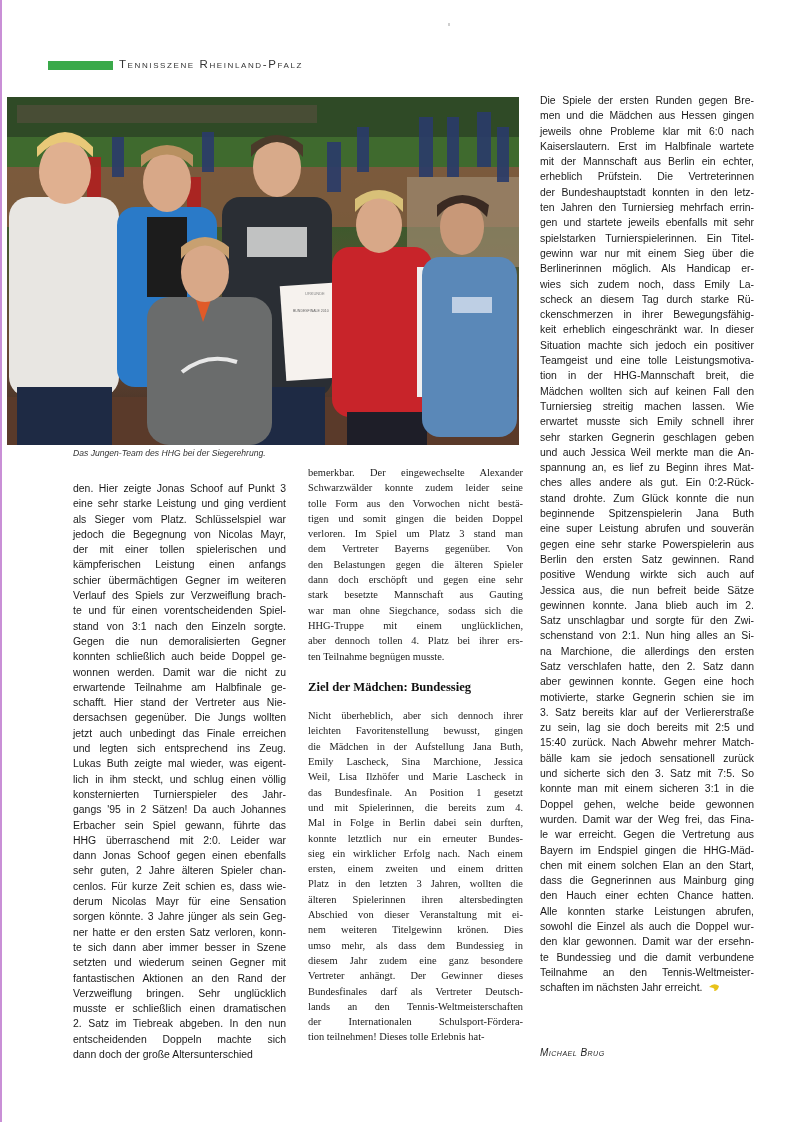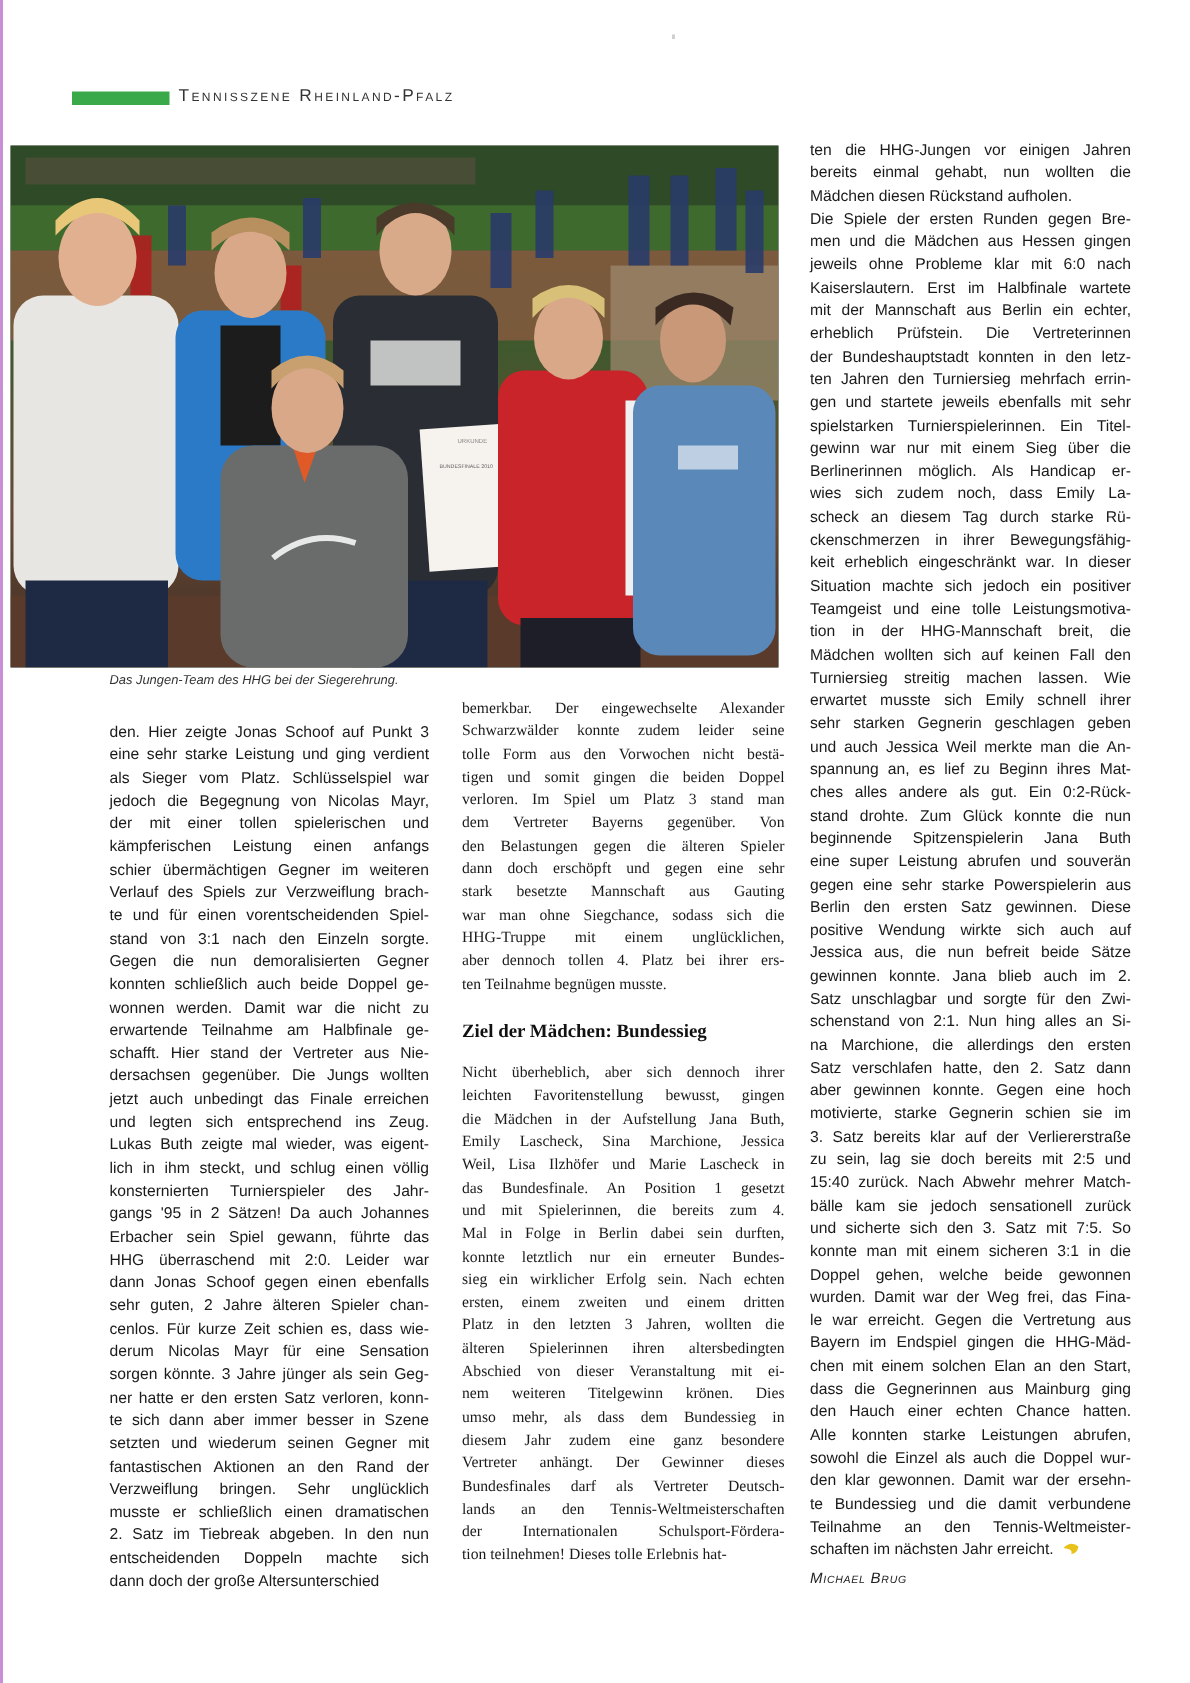--- a/index.html
+++ b/index.html
@@ -218,42 +218,37 @@
   <div id="col2bottom">
       <span class="line">Nicht überheblich, aber sich dennoch ihrer</span>
       <span class="line">leichten Favoritenstellung bewusst, gingen</span>
       <span class="line">die Mädchen in der Aufstellung Jana Buth,</span>
       <span class="line">Emily Lascheck, Sina Marchione, Jessica</span>
       <span class="line">Weil, Lisa Ilzhöfer und Marie Lascheck in</span>
       <span class="line">das Bundesfinale. An Position 1 gesetzt</span>
       <span class="line">und mit Spielerinnen, die bereits zum 4.</span>
       <span class="line">Mal in Folge in Berlin dabei sein durften,</span>
       <span class="line">konnte letztlich nur ein erneuter Bundes-</span>
-      <span class="line">sieg ein wirklicher Erfolg sein. Nach echten</span>
+      <span class="line">sieg ein wirklicher Erfolg nach. Nach einem</span>
       <span class="line">ersten, einem zweiten und einem dritten</span>
       <span class="line">Platz in den letzten 3 Jahren, wollten die</span>
       <span class="line">älteren Spielerinnen ihren altersbedingten</span>
       <span class="line">Abschied von dieser Veranstaltung mit ei-</span>
       <span class="line">nem weiteren Titelgewinn krönen. Dies</span>
       <span class="line">umso mehr, als dass dem Bundessieg in</span>
       <span class="line">diesem Jahr zudem eine ganz besondere</span>
       <span class="line">Vertreter anhängt. Der Gewinner dieses</span>
       <span class="line">Bundesfinales darf als Vertreter Deutsch-</span>
       <span class="line">lands an den Tennis-Weltmeisterschaften</span>
       <span class="line">der Internationalen Schulsport-Förderа-</span>
       <span class="line last">tion teilnehmen! Dieses tolle Erlebnis hat-</span>
     </div>
 </div>
 
 <div class="col col-3">
-  <div id="col3a">
-      <span class="line">ten die HHG-Jungen vor einigen Jahren</span>
-      <span class="line">bereits einmal gehabt, nun wollten die</span>
-      <span class="line last">Mädchen diesen Rückstand aufholen.</span>
-    </div>
   <div id="col3b">
       <span class="line">Die Spiele der ersten Runden gegen Bre-</span>
       <span class="line">men und die Mädchen aus Hessen gingen</span>
       <span class="line">jeweils ohne Probleme klar mit 6:0 nach</span>
       <span class="line">Kaiserslautern. Erst im Halbfinale wartete</span>
       <span class="line">mit der Mannschaft aus Berlin ein echter,</span>
       <span class="line">erheblich Prüfstein. Die Vertreterinnen</span>
       <span class="line">der Bundeshauptstadt konnten in den letz-</span>
       <span class="line">ten Jahren den Turniersieg mehrfach errin-</span>
       <span class="line">gen und startete jeweils ebenfalls mit sehr</span>
@@ -271,21 +266,21 @@
       <span class="line">Turniersieg streitig machen lassen. Wie</span>
       <span class="line">erwartet musste sich Emily schnell ihrer</span>
       <span class="line">sehr starken Gegnerin geschlagen geben</span>
       <span class="line">und auch Jessica Weil merkte man die An-</span>
       <span class="line">spannung an, es lief zu Beginn ihres Mat-</span>
       <span class="line">ches alles andere als gut. Ein 0:2-Rück-</span>
       <span class="line">stand drohte. Zum Glück konnte die nun</span>
       <span class="line">beginnende Spitzenspielerin Jana Buth</span>
       <span class="line">eine super Leistung abrufen und souverän</span>
       <span class="line">gegen eine sehr starke Powerspielerin aus</span>
-      <span class="line">Berlin den ersten Satz gewinnen. Diese</span>
+      <span class="line">Berlin den ersten Satz gewinnen. Rand</span>
       <span class="line">positive Wendung wirkte sich auch auf</span>
       <span class="line">Jessica aus, die nun befreit beide Sätze</span>
       <span class="line">gewinnen konnte. Jana blieb auch im 2.</span>
       <span class="line">Satz unschlagbar und sorgte für den Zwi-</span>
       <span class="line">schenstand von 2:1. Nun hing alles an Si-</span>
       <span class="line">na Marchione, die allerdings den ersten</span>
       <span class="line">Satz verschlafen hatte, den 2. Satz dann</span>
       <span class="line">aber gewinnen konnte. Gegen eine hoch</span>
       <span class="line">motivierte, starke Gegnerin schien sie im</span>
       <span class="line">3. Satz bereits klar auf der Verliererstraße</span>

